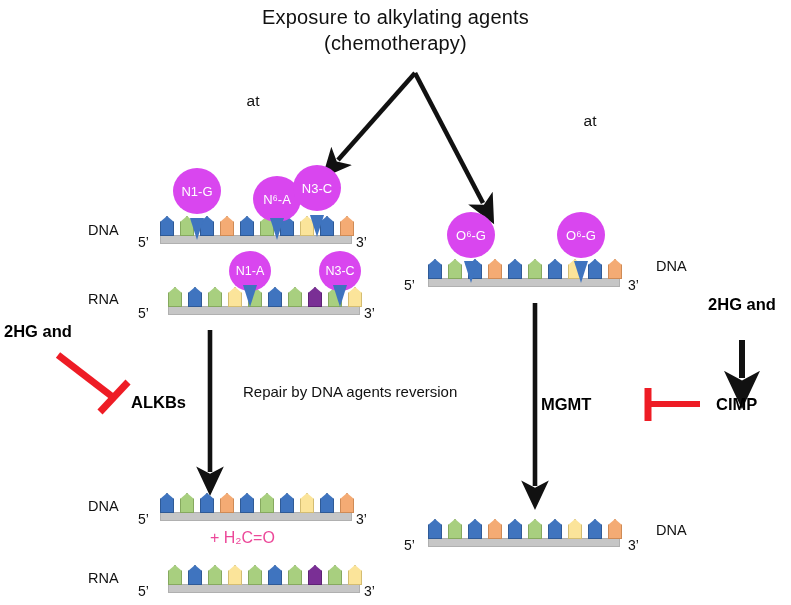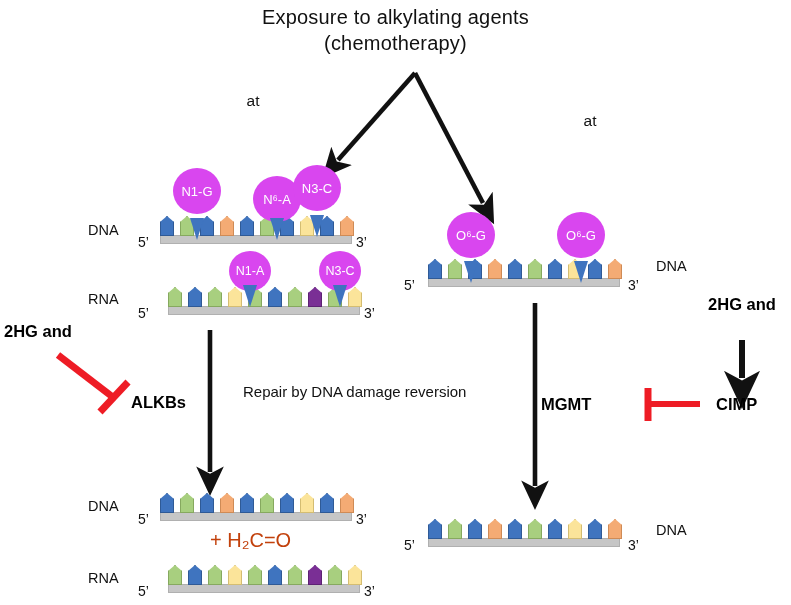--- a/index.html
+++ b/index.html
@@ -12,21 +12,21 @@
     position:absolute;left:0;top:4px;width:791px;text-align:center;
     font-size:20px;line-height:26px;color:#111;letter-spacing:.2px;
   }
   .branch-lbl{
     position:absolute;font-size:15.5px;line-height:21px;color:#111;text-align:center;
   }
   .side-lbl{position:absolute;font-size:14.5px;color:#111;}
   .prime{position:absolute;font-size:14px;color:#111;}
   .bold-lbl{position:absolute;font-weight:bold;font-size:16.5px;color:#000;line-height:20px;}
   .mid-txt{position:absolute;font-size:15px;color:#111;}
-  .formula{position:absolute;font-size:20px;color:#c2410c;}
+  .formula{position:absolute;font-size:16px;color:#ec4899;}
 
   
   .strand{position:absolute;}
   .backbone{
     position:absolute;left:0;bottom:0;height:9px;width:100%;
     background:#c6c6c6;border:1px solid #b0b0b0;box-sizing:border-box;
   }
   .base{
     position:absolute;bottom:8px;width:14px;height:20px;
     box-sizing:border-box;border:1.4px solid #8a8f6a;
@@ -195,21 +195,21 @@
   <div>2HG   and</div>
 </div>
 <div class="bold-lbl" style="left:131px;top:392px;">ALKBs</div>
 
 <div class="bold-lbl" style="left:692px;top:294px;width:100px;text-align:center;">
   <div>2HG  and</div>
 </div>
 <div class="bold-lbl" style="left:541px;top:394px;">MGMT</div>
 <div class="bold-lbl" style="left:716px;top:394px;">CIMP</div>
 
-<div class="mid-txt" style="left:243px;top:383px;">Repair by DNA damage reversion</div>
+<div class="mid-txt" style="left:243px;top:383px;">Repair by DNA agents reversion</div>
 
 <div class="side-lbl" style="left:88px;top:498px;">DNA</div>
 <div class="prime" style="left:138px;top:511px;">5’</div>
 <div class="prime" style="left:356px;top:511px;">3’</div>
 <div class="strand" style="left:160px;top:487px;width:192px;height:34px;">
   <div class="backbone"></div>
   <div class="base b-blue" style="left:0px"></div>
   <div class="base b-green" style="left:20px"></div>
   <div class="base b-blue" style="left:40px"></div>
   <div class="base b-orange" style="left:60px"></div>

